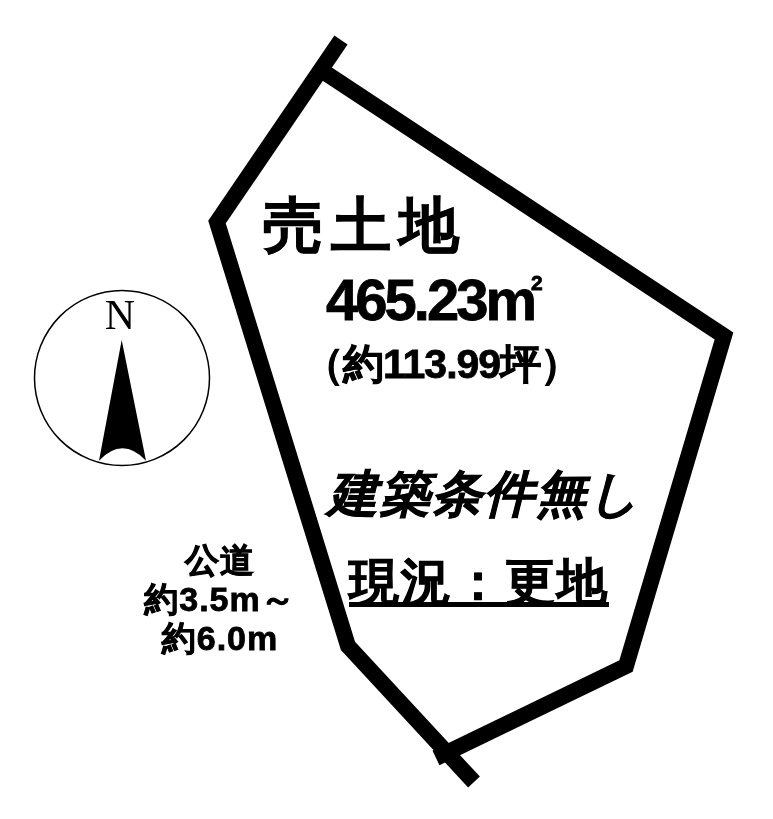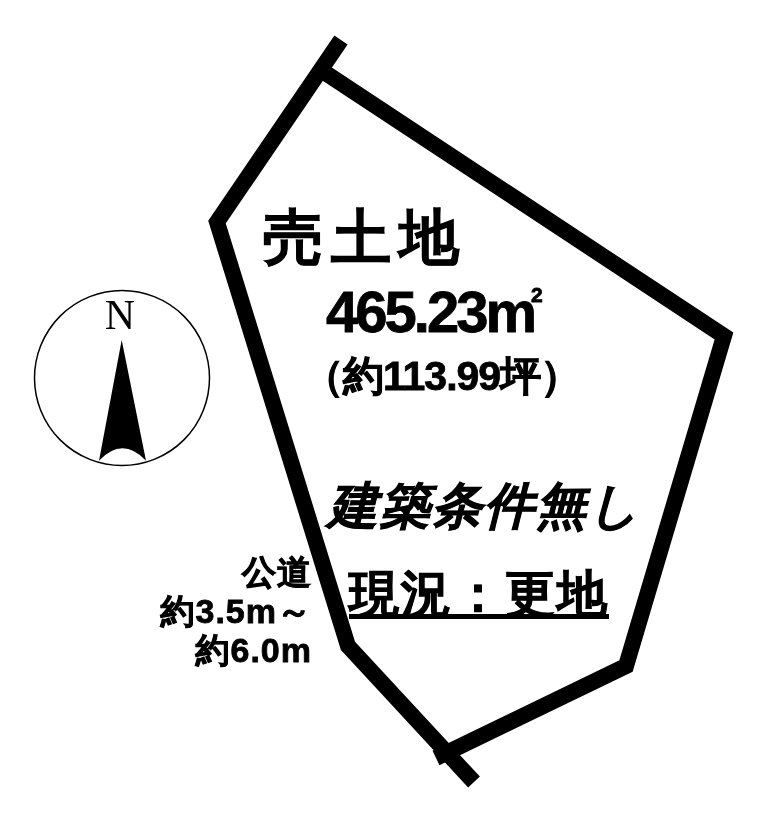--- a/index.html
+++ b/index.html
@@ -44,21 +44,20 @@
   .compass-n {
     font-family: "Liberation Serif", "DejaVu Serif", serif;
     font-size: 42px;
     fill: #000000;
   }
   .t {
     position: absolute;
     color: #000000;
     font-weight: bold;
     white-space: nowrap;
-    margin-top: 12px;
     -webkit-text-stroke: 0.8px #000000;
   }
   .title {
     left: 263px;
     top: 196px;
     font-size: 60px;
     line-height: 60px;
     letter-spacing: 8px;
   }
   .area-line {
@@ -93,24 +92,24 @@
   }
   .status-line {
     left: 349px;
     top: 556px;
     font-size: 50px;
     line-height: 52px;
     letter-spacing: 2px;
     text-decoration: underline;
   }
   .road-block {
-    left: 100px;
+    left: 114px;
     top: 541px;
     width: 212px;
-    text-align: right;
+    text-align: center;
     font-size: 34px;
     line-height: 39px;
     letter-spacing: 1px;
     white-space: normal;
   }
 </style>
 </head>
 <body>
 
 <div class="canvas">

